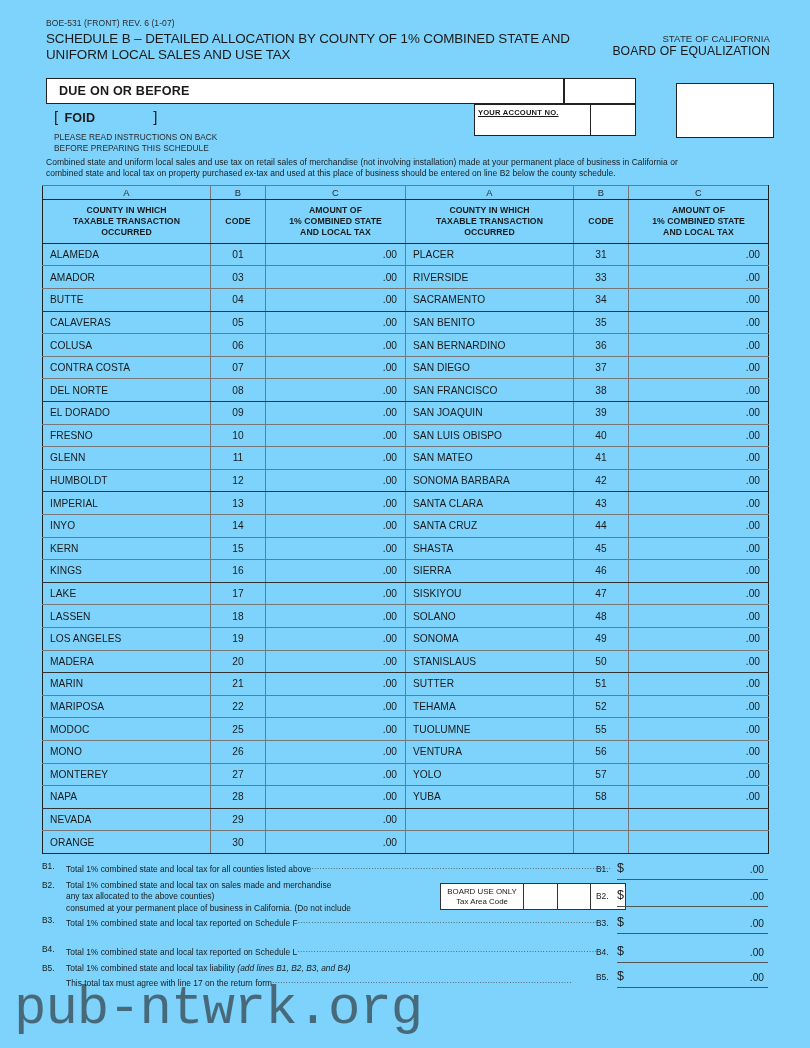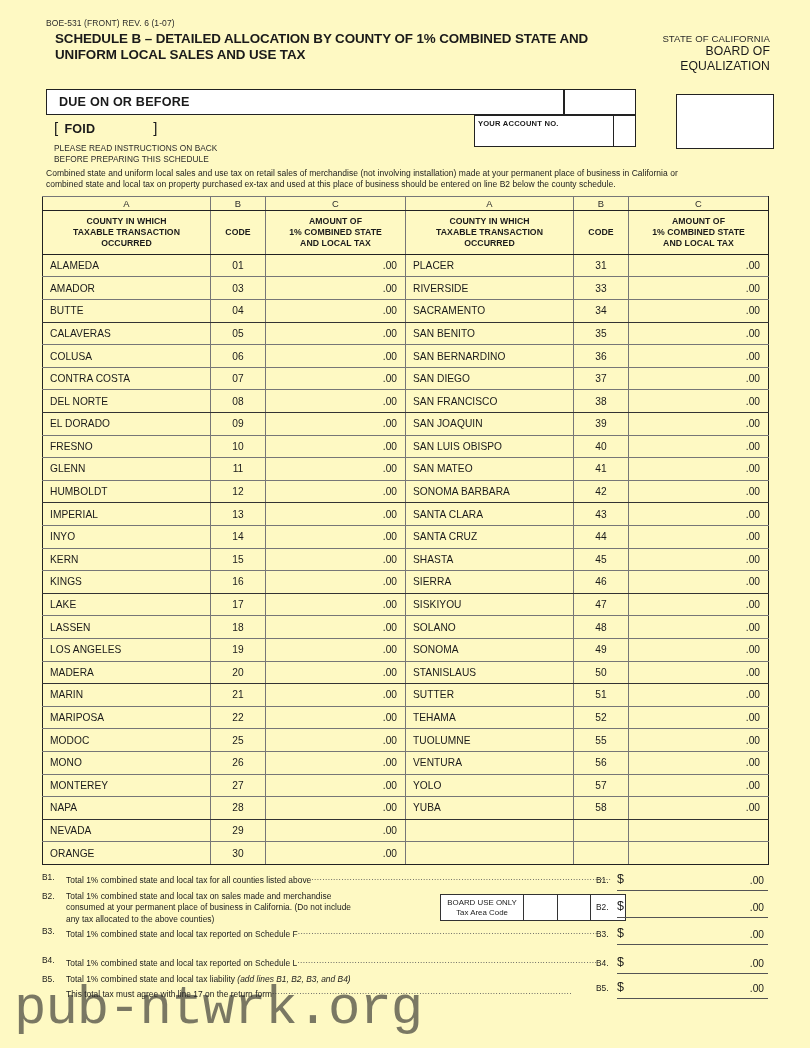--- a/index.html
+++ b/index.html
@@ -10,21 +10,21 @@
   body {
     font-family: "Liberation Sans", sans-serif;
     color: #1a1a1a;
     -webkit-font-smoothing: antialiased;
   }
   #page {
     position: relative;
     width: 810px;
     height: 1048px;
     overflow: hidden;
-    background: #fef9c3;
+    background: #7dd3fc;
   }
   .sheet {
     position: absolute;
     left: 40px;
     top: 18px;
     width: 730px;
   }
 
   
   .form-code {
@@ -33,24 +33,24 @@
     color: #2b2b2b;
     margin: 0 0 3px 6px;
   }
   .title-row {
     display: flex;
     align-items: flex-start;
     justify-content: space-between;
   }
   .main-title {
     font-size: 13.4px;
-    font-weight: bold;
+    font-weight: normal;
     line-height: 1.16;
     letter-spacing: -.1px;
-    margin-left: 15px;
+    margin-left: 6px;
     max-width: 560px;
   }
   .agency {
     text-align: right;
     line-height: 1.18;
     padding-top: 2px;
   }
   .agency .line1 { font-size: 9.6px; letter-spacing: .1px; color:#2b2b2b; }
   .agency .line2 { font-size: 12.2px; letter-spacing: .1px; color:#1a1a1a; }
 
@@ -68,21 +68,21 @@
     font-size: 12.6px; font-weight: bold; letter-spacing: .2px;
     padding: 5px 0 0 12px;
   }
   .due-right-box {
     left: 524px; top: 0; width: 72px; height: 26px;
   }
   .acct-box {
     left: 434px; top: 26px; width: 162px; height: 32px;
   }
   .acct-inner {
-    left: 434px; top: 26px; width: 140px; height: 32px;
+    left: 434px; top: 26px; width: 117px; height: 32px; text-decoration: underline;
   }
   .acct-label {
     font-size: 7.6px; font-weight: bold; letter-spacing: .2px;
     padding: 3px 0 0 3px;
   }
   .topright-box {
     left: 636px; top: 5px; width: 98px; height: 55px;
   }
   .foid {
     position: absolute;
@@ -578,22 +578,22 @@
             <div class="amt-tag">B1.</div>
             <div class="amt-dollar">$</div>
             <div class="amt-val">.00</div>
             <div class="amt-line"></div>
           </div>
         </div>
         <div class="trow" style="min-height: 34px;">
           <div class="tnum">B2.</div>
           <div class="ttext tlabel">
             <div><span>Total 1% combined state and local tax on sales made and merchandise</span></div>
+            <div>any tax allocated to the above counties)</div>
             <div><span>consumed at your permanent place of business in California. (Do not include</span></div>
-            <div>any tax allocated to the above counties)</div>
           </div>
           <div class="board-box">
             <div class="board-lbl">
               <div>BOARD USE ONLY</div>
               <div>Tax Area Code</div>
             </div>
             <div class="board-cell"></div>
             <div class="board-cell"></div>
             <div class="board-cell"></div>
           </div>

